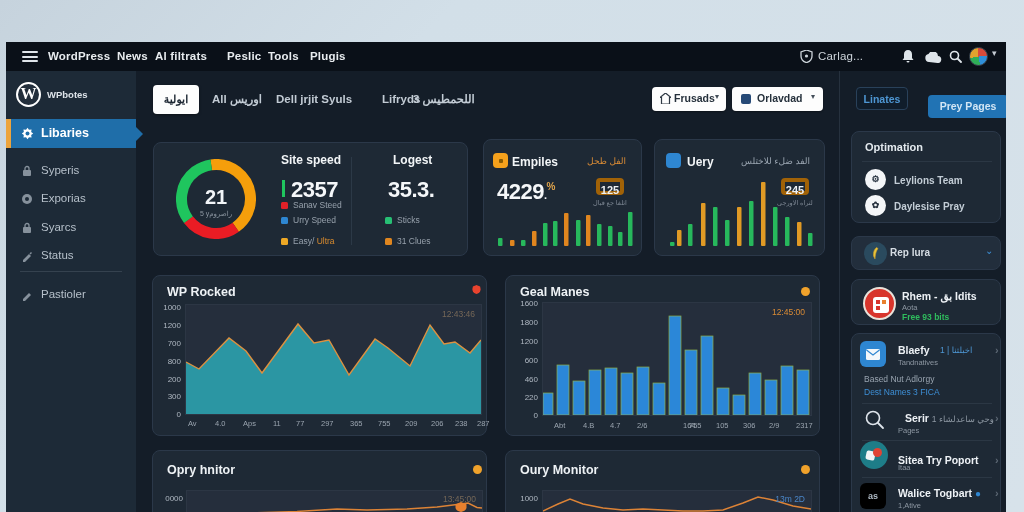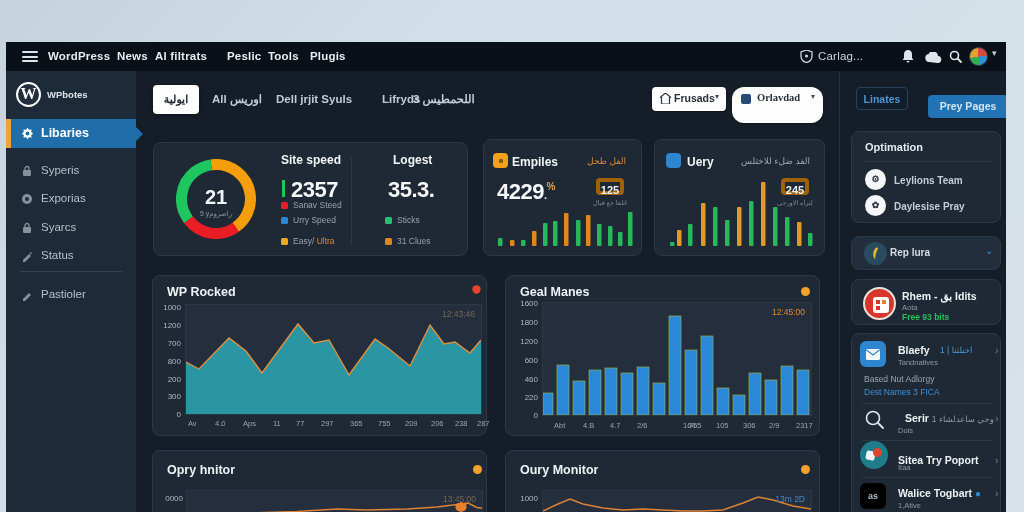--- a/index.html
+++ b/index.html
@@ -159,21 +159,21 @@
     <div class="tab" style="left:246px;">Lifryds</div>
     <div class="tab" style="left:277px;">اللحمطيس 3</div>
 
     <div style="position:absolute; left:516px; top:16px; width:74px; height:24px; background:#fdfdfd; border-radius:4px; box-shadow:0 1px 2px rgba(0,0,0,.35);">
       <svg style="position:absolute; left:8px; top:6px;" width="11" height="11" viewBox="0 0 11 11">
             <path d="M5.5 0L11 4.5H9.5V11h-8V4.5H0z" fill="none" stroke="#303a45" stroke-width="1.2"></path>
           </svg>
       <span style="position:absolute; left:22px; top:5px; color:#25303b; font-size:10.5px; font-weight:bold;">Frusads</span>
       <span style="position:absolute; right:7px; top:5px; color:#444f5a; font-size:8px;">▾</span>
     </div>
-    <div style="position:absolute; left:596px; top:16px; width:91px; height:36px; background:#fdfdfd; border-radius:12px; box-shadow:0 1px 2px rgba(0,0,0,.35);font-family:Liberation Serif, serif;">
+    <div style="position:absolute; left:596px; top:16px; width:91px; height:24px; background:#fdfdfd; border-radius:4px; box-shadow:0 1px 2px rgba(0,0,0,.35);">
       <span style="position:absolute; left:9px; top:6.5px; width:10px; height:10px; background:#274a77; border-radius:2px;"></span>
       <span style="position:absolute; left:25px; top:5px; color:#25303b; font-size:10.5px; font-weight:bold;">Orlavdad</span>
       <span style="position:absolute; right:8px; top:5px; color:#444f5a; font-size:8px;">▾</span>
     </div>
 
     <div class="card" style="left:17px; top:71px; width:315px; height:114px;">
       <svg style="position:absolute; left:22px; top:16px;" width="80" height="80" viewBox="0 0 80 80">
         <g transform="rotate(-90 40 40)">
           <circle cx="40" cy="40" r="34.5" fill="none" stroke="#f59e0b" stroke-width="11" stroke-dasharray="92.1 216.8" transform="rotate(-8 40 40)"></circle>
           <circle cx="40" cy="40" r="34.5" fill="none" stroke="#ea1c24" stroke-width="11" stroke-dasharray="53.0 216.8" transform="rotate(145 40 40)"></circle>
@@ -405,21 +405,21 @@
       <div style="position:absolute; left:12px; top:40px; color:#99a4b0; font-size:8.5px;">Based Nut Adlorgy</div>
       <div style="position:absolute; left:12px; top:53px; color:#3d8fd6; font-size:8.5px;">Dest Names 3 FICA</div>
       <div class="rdiv" style="top:69px;"></div>
 
       <svg width="22" height="22" viewBox="0 0 22 22" style="position:absolute; left:12px; top:75px;">
             <circle cx="9" cy="9" r="6.5" fill="none" stroke="#dfe5ec" stroke-width="1.6"></circle>
             <path d="M14 14l5 5" stroke="#dfe5ec" stroke-width="1.8" stroke-linecap="round"></path>
           </svg>
       <div class="litem-t" style="top:78px;padding-left:7px;">Serir <span style="color:#8d97a2; font-weight:normal; font-size:8.5px;">وحي ساعدلشاء 1</span></div>
       <div class="chev" style="top:78px;">›</div>
-      <div class="litem-s" style="top:92px;">Dois</div>
+      <div class="litem-s" style="top:92px;">Pages</div>
       <div class="rdiv" style="top:106px;"></div>
 
       <div style="position:absolute; left:8px; top:107px; width:28px; height:28px; border-radius:50%; background:#1e7d88;">
         <div style="position:absolute; left:6px; top:10px; width:9px; height:9px; background:#f3f5f6; border-radius:2px; transform:rotate(12deg);"></div>
         <div style="position:absolute; left:13px; top:7px; width:9px; height:9px; background:#e04434; border-radius:5px;"></div>
       </div>
       <div class="litem-t" style="top:120px;">Sitea Try Poport</div>
       <div class="chev" style="top:120px;">›</div>
       <div class="litem-s" style="top:129px;">Itaa</div>
       <div class="rdiv" style="top:143px;"></div>

